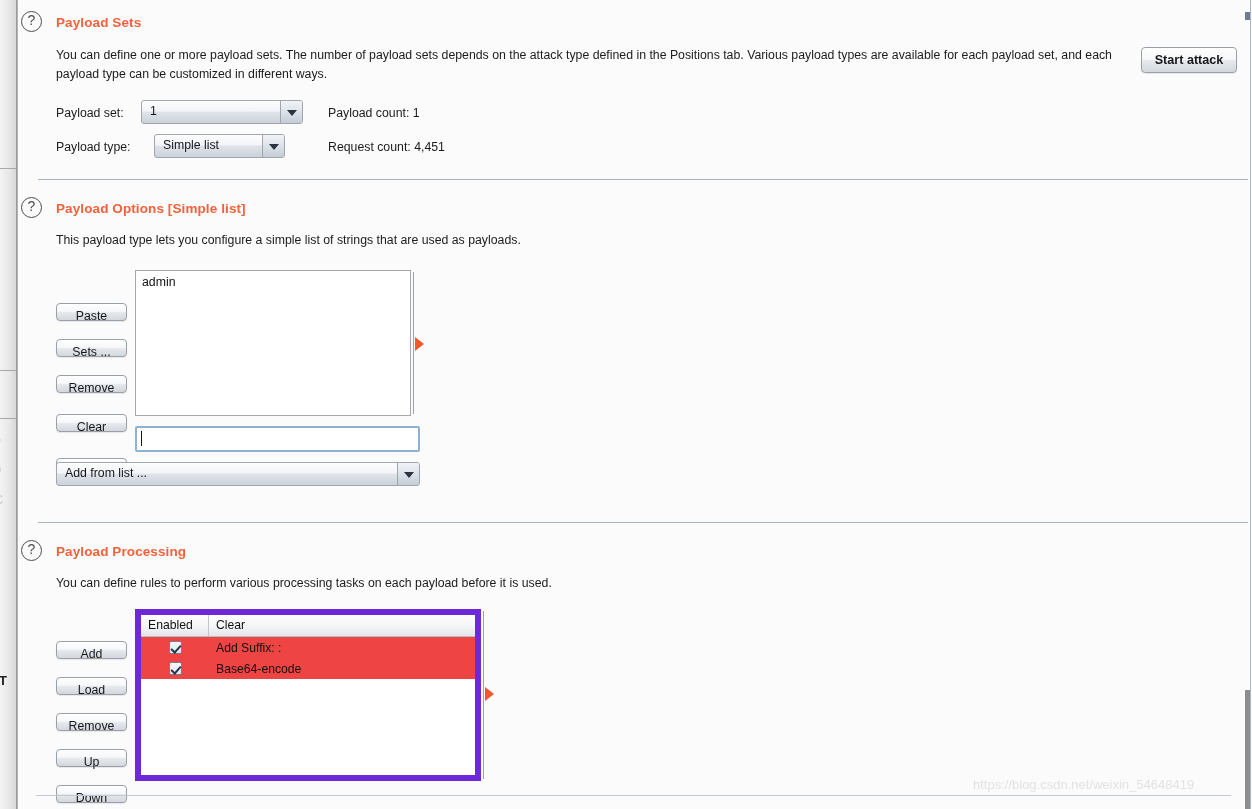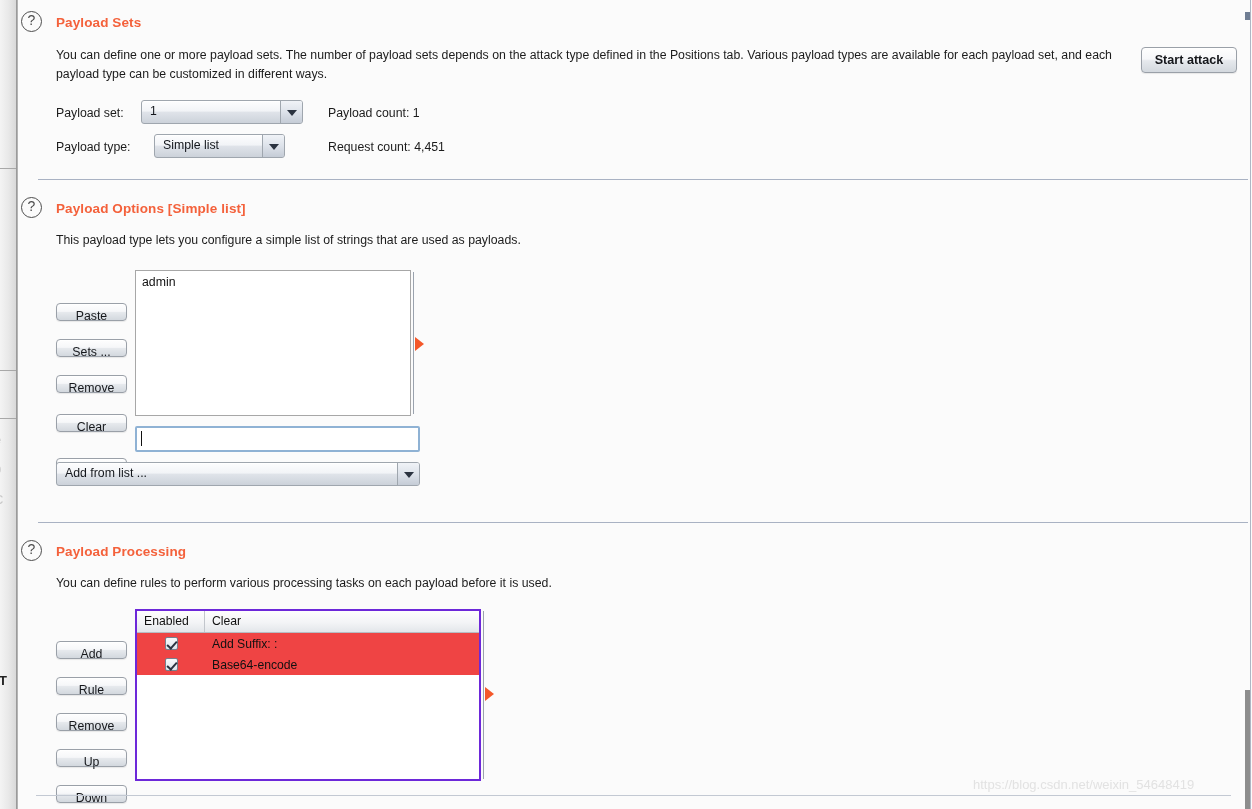--- a/index.html
+++ b/index.html
@@ -233,21 +233,21 @@
   .marker-rail {
     position: absolute;
     width: 0;
     border-left: 1px solid #9aa2ad;
   }
 
   
   .table-box {
     position: absolute;
     box-sizing: border-box;
-    border: 2px solid #6d28d9;
+    border: 6px solid #6d28d9;
     background: #ffffff;
     overflow: hidden;
   }
   .table-header {
     display: flex;
     height: 21px;
     background: linear-gradient(to bottom, #fefefe 0%, #f3f4f6 55%, #e3e6ea 100%);
     border-bottom: 1px solid #b7bcc3;
   }
   .table-header .th {
@@ -402,21 +402,21 @@
 
     <div class="section">
 
       <div class="help-icon" style="left:3px; top:540px;">?</div>
 
       <div class="section-title" style="left:38px; top:544px;">Payload Processing</div>
 
       <div class="section-desc" style="left:38px; top:574px; width:1000px;">You can define rules to perform various processing tasks on each payload before it is used.</div>
 
       <div class="btn small" style="left:38px; top:609px;">Add</div>
-      <div class="btn small" style="left:38px; top:645px;">Rule</div>
+      <div class="btn small" style="left:38px; top:645px;">Load</div>
       <div class="btn small" style="left:38px; top:681px;">Remove</div>
       <div class="btn small" style="left:38px; top:717px;">Up</div>
       <div class="btn small" style="left:38px; top:753px;">Down</div>
 
       <div class="table-box" style="left:117px; top:609px; width:346px; height:172px;">
         <div class="table-header">
           <div class="th th-enabled">Enabled</div>
           <div class="th th-rule">Clear</div>
         </div>
 

